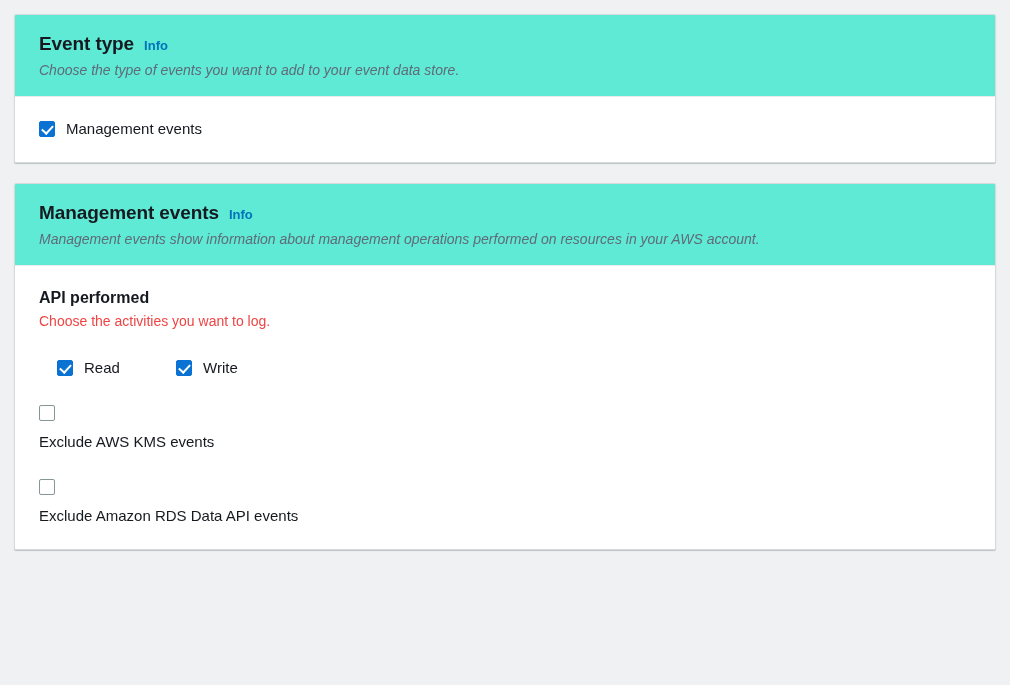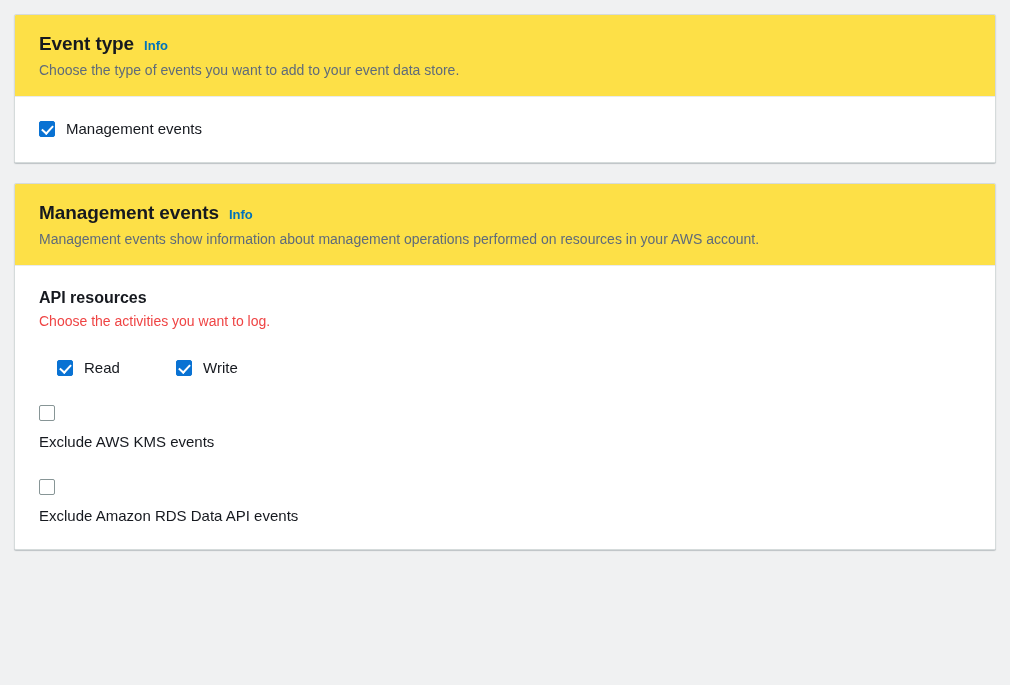--- a/index.html
+++ b/index.html
@@ -25,21 +25,21 @@
     background: #ffffff;
     border: 1px solid #d5dbdb;
     border-radius: 2px;
     box-shadow: 0 1px 1px 0 rgba(0, 28, 36, 0.22);
     overflow: hidden;
   }
 
   .card + .card { margin-top: 20px; }
 
   .card-header {
-    background: #fde047;
+    background: #5eead4;
     border-bottom: 1px solid #e9ebed;
     padding: 18px 24px 16px 24px;
   }
 
   .card-title-row {
     display: flex;
     align-items: baseline;
     gap: 10px;
   }
 
@@ -56,20 +56,21 @@
     color: #0073bb;
     cursor: pointer;
     text-decoration: none;
   }
 
   .card-desc {
     margin-top: 5px;
     font-size: 14px;
     line-height: 20px;
     color: #5f6b7a;
+    font-style: italic;
   }
 
   .card-body {
     background: #ffffff;
     padding: 22px 24px 24px 24px;
   }
 
   
   .cb-row {
     display: flex;
@@ -195,21 +196,21 @@
     <div class="card-header">
       <div class="card-title-row">
         <h2 class="card-title">Management events</h2>
         <a class="info-link">Info</a>
       </div>
       <p class="card-desc">Management events show information about management operations performed on resources in your AWS account.</p>
     </div>
 
     <div class="card-body">
 
-      <h3 class="subsection-title">API resources</h3>
+      <h3 class="subsection-title">API performed</h3>
       <p class="subsection-desc">Choose the activities you want to log.</p>
 
       <div class="activity-row">
         <div class="activity-item">
           <div class="cb-row">
             <span class="cb checked"></span>
             <span class="cb-label">Read</span>
           </div>
         </div>
         <div class="activity-item">

